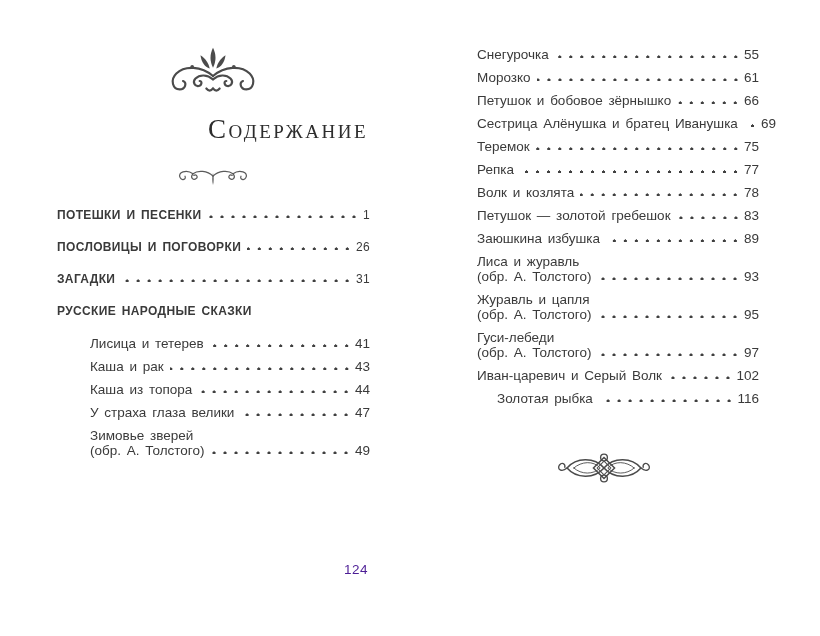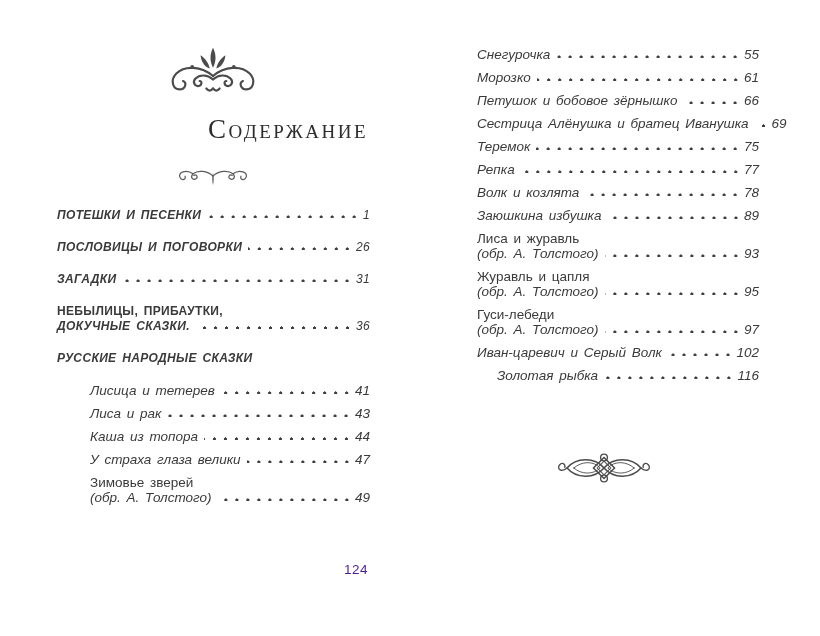--- a/index.html
+++ b/index.html
@@ -15,21 +15,21 @@
     font-family:"Liberation Serif",serif;
     font-variant:small-caps;
     font-size:27px;letter-spacing:2.5px;color:#2d2d2d;line-height:34px;
     font-weight:400;
   }
   .orn-div{top:163px;}
   
   .toc{position:absolute;}
   .toc-l{top:208px;left:57px;width:313px;}
   .toc-r{top:47px;left:477px;width:282px;}
-  .row{display:flex;align-items:baseline;line-height:15px;font-style:italic;}
+  .row{display:flex;align-items:baseline;line-height:15px;}
   .pre{line-height:15px;}
   .lbl{white-space:nowrap;}
   .pg{white-space:nowrap;text-align:right;}
   .leader{
     flex:1;min-width:14px;height:4px;align-self:baseline;
     margin:0 3px 0 6px;
     background:radial-gradient(circle at 50% 45%, #3f3f3f 1.25px, rgba(0,0,0,0) 1.6px) right bottom / 11px 4px repeat-x;
   }
   
   .toc-l .b{font-size:12px;letter-spacing:.35px;word-spacing:2px;}
@@ -110,41 +110,33 @@
         <span class="leader"></span>
         <span class="pg">26</span>
       </div>
 
       <div class="row b">
         <span class="lbl">ЗАГАДКИ</span>
         <span class="leader"></span>
         <span class="pg">31</span>
       </div>
 
-      <div class="grp b">
-        <div class="pre"><span class="lbl">НЕБЫЛИЦЫ, ПРИБАУТКИ,</span></div>
-        <div class="row">
-          <span class="lbl">ДОКУЧНЫЕ СКАЗКИ.</span>
-          <span class="leader"></span>
-          <span class="pg">36</span>
-        </div>
-      </div>
 
       <div class="row b rns">
         <span class="lbl">РУССКИЕ НАРОДНЫЕ СКАЗКИ</span>
       </div>
 
       <div class="row sub">
         <span class="lbl">Лисица и тетерев</span>
         <span class="leader"></span>
         <span class="pg">41</span>
       </div>
 
       <div class="row sub">
-        <span class="lbl">Лиса и рак</span>
+        <span class="lbl">Каша и рак</span>
         <span class="leader"></span>
         <span class="pg">43</span>
       </div>
 
       <div class="row sub">
         <span class="lbl">Каша из топора</span>
         <span class="leader"></span>
         <span class="pg">44</span>
       </div>
 
@@ -207,20 +199,25 @@
         <span class="leader"></span>
         <span class="pg">77</span>
       </div>
 
       <div class="row">
         <span class="lbl">Волк и козлята</span>
         <span class="leader"></span>
         <span class="pg">78</span>
       </div>
 
+      <div class="row">
+        <span class="lbl">Петушок — золотой гребешок</span>
+        <span class="leader"></span>
+        <span class="pg">83</span>
+      </div>
 
       <div class="row">
         <span class="lbl">Заюшкина избушка</span>
         <span class="leader"></span>
         <span class="pg">89</span>
       </div>
 
       <div class="grp mt7">
         <div class="pre"><span class="lbl">Лиса и журавль</span></div>
         <div class="row">

